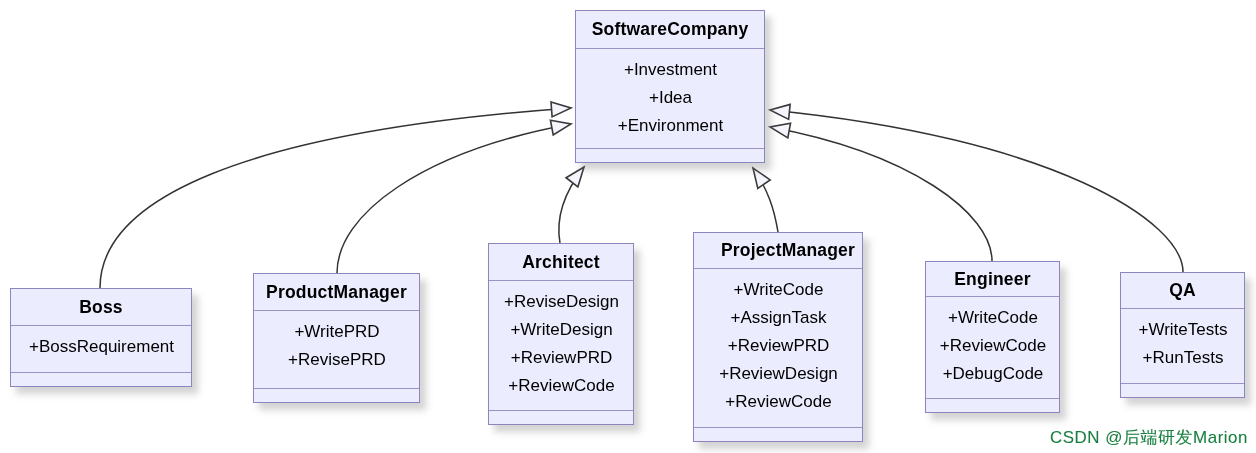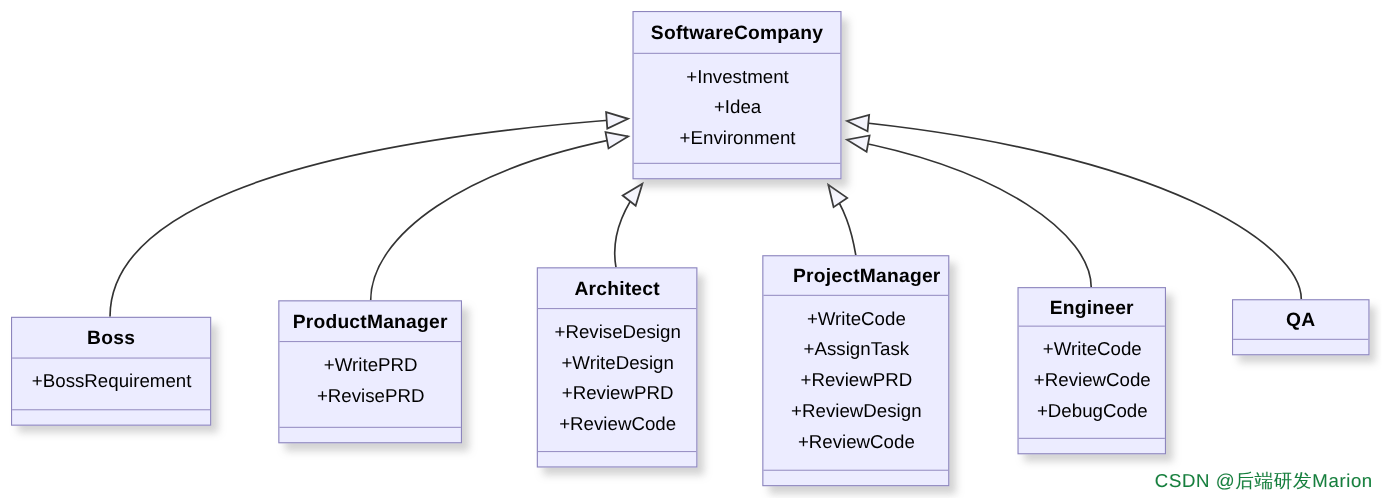--- a/index.html
+++ b/index.html
@@ -123,18 +123,22 @@
         <div class="class-title" style="height: 35px;">Engineer</div>
         <div class="class-attrs" style="height: 102px;">
           <div class="class-attr">+WriteCode</div>
           <div class="class-attr">+ReviewCode</div>
           <div class="class-attr">+DebugCode</div>
         </div>
         <div class="class-empty" style="height: 13px;"></div>
       </div>
       <div class="class-box" style="left: 1120px; top: 272px; width: 125px;">
         <div class="class-title" style="height: 36px;">QA</div>
+        <div class="class-attrs" style="height: 75px;">
+          <div class="class-attr">+WriteTests</div>
+          <div class="class-attr">+RunTests</div>
+        </div>
         <div class="class-empty" style="height: 13px;"></div>
       </div>
     </div>
 
   <div class="watermark">CSDN @后端研发Marion</div>
 </div>
 
 </body></html>

